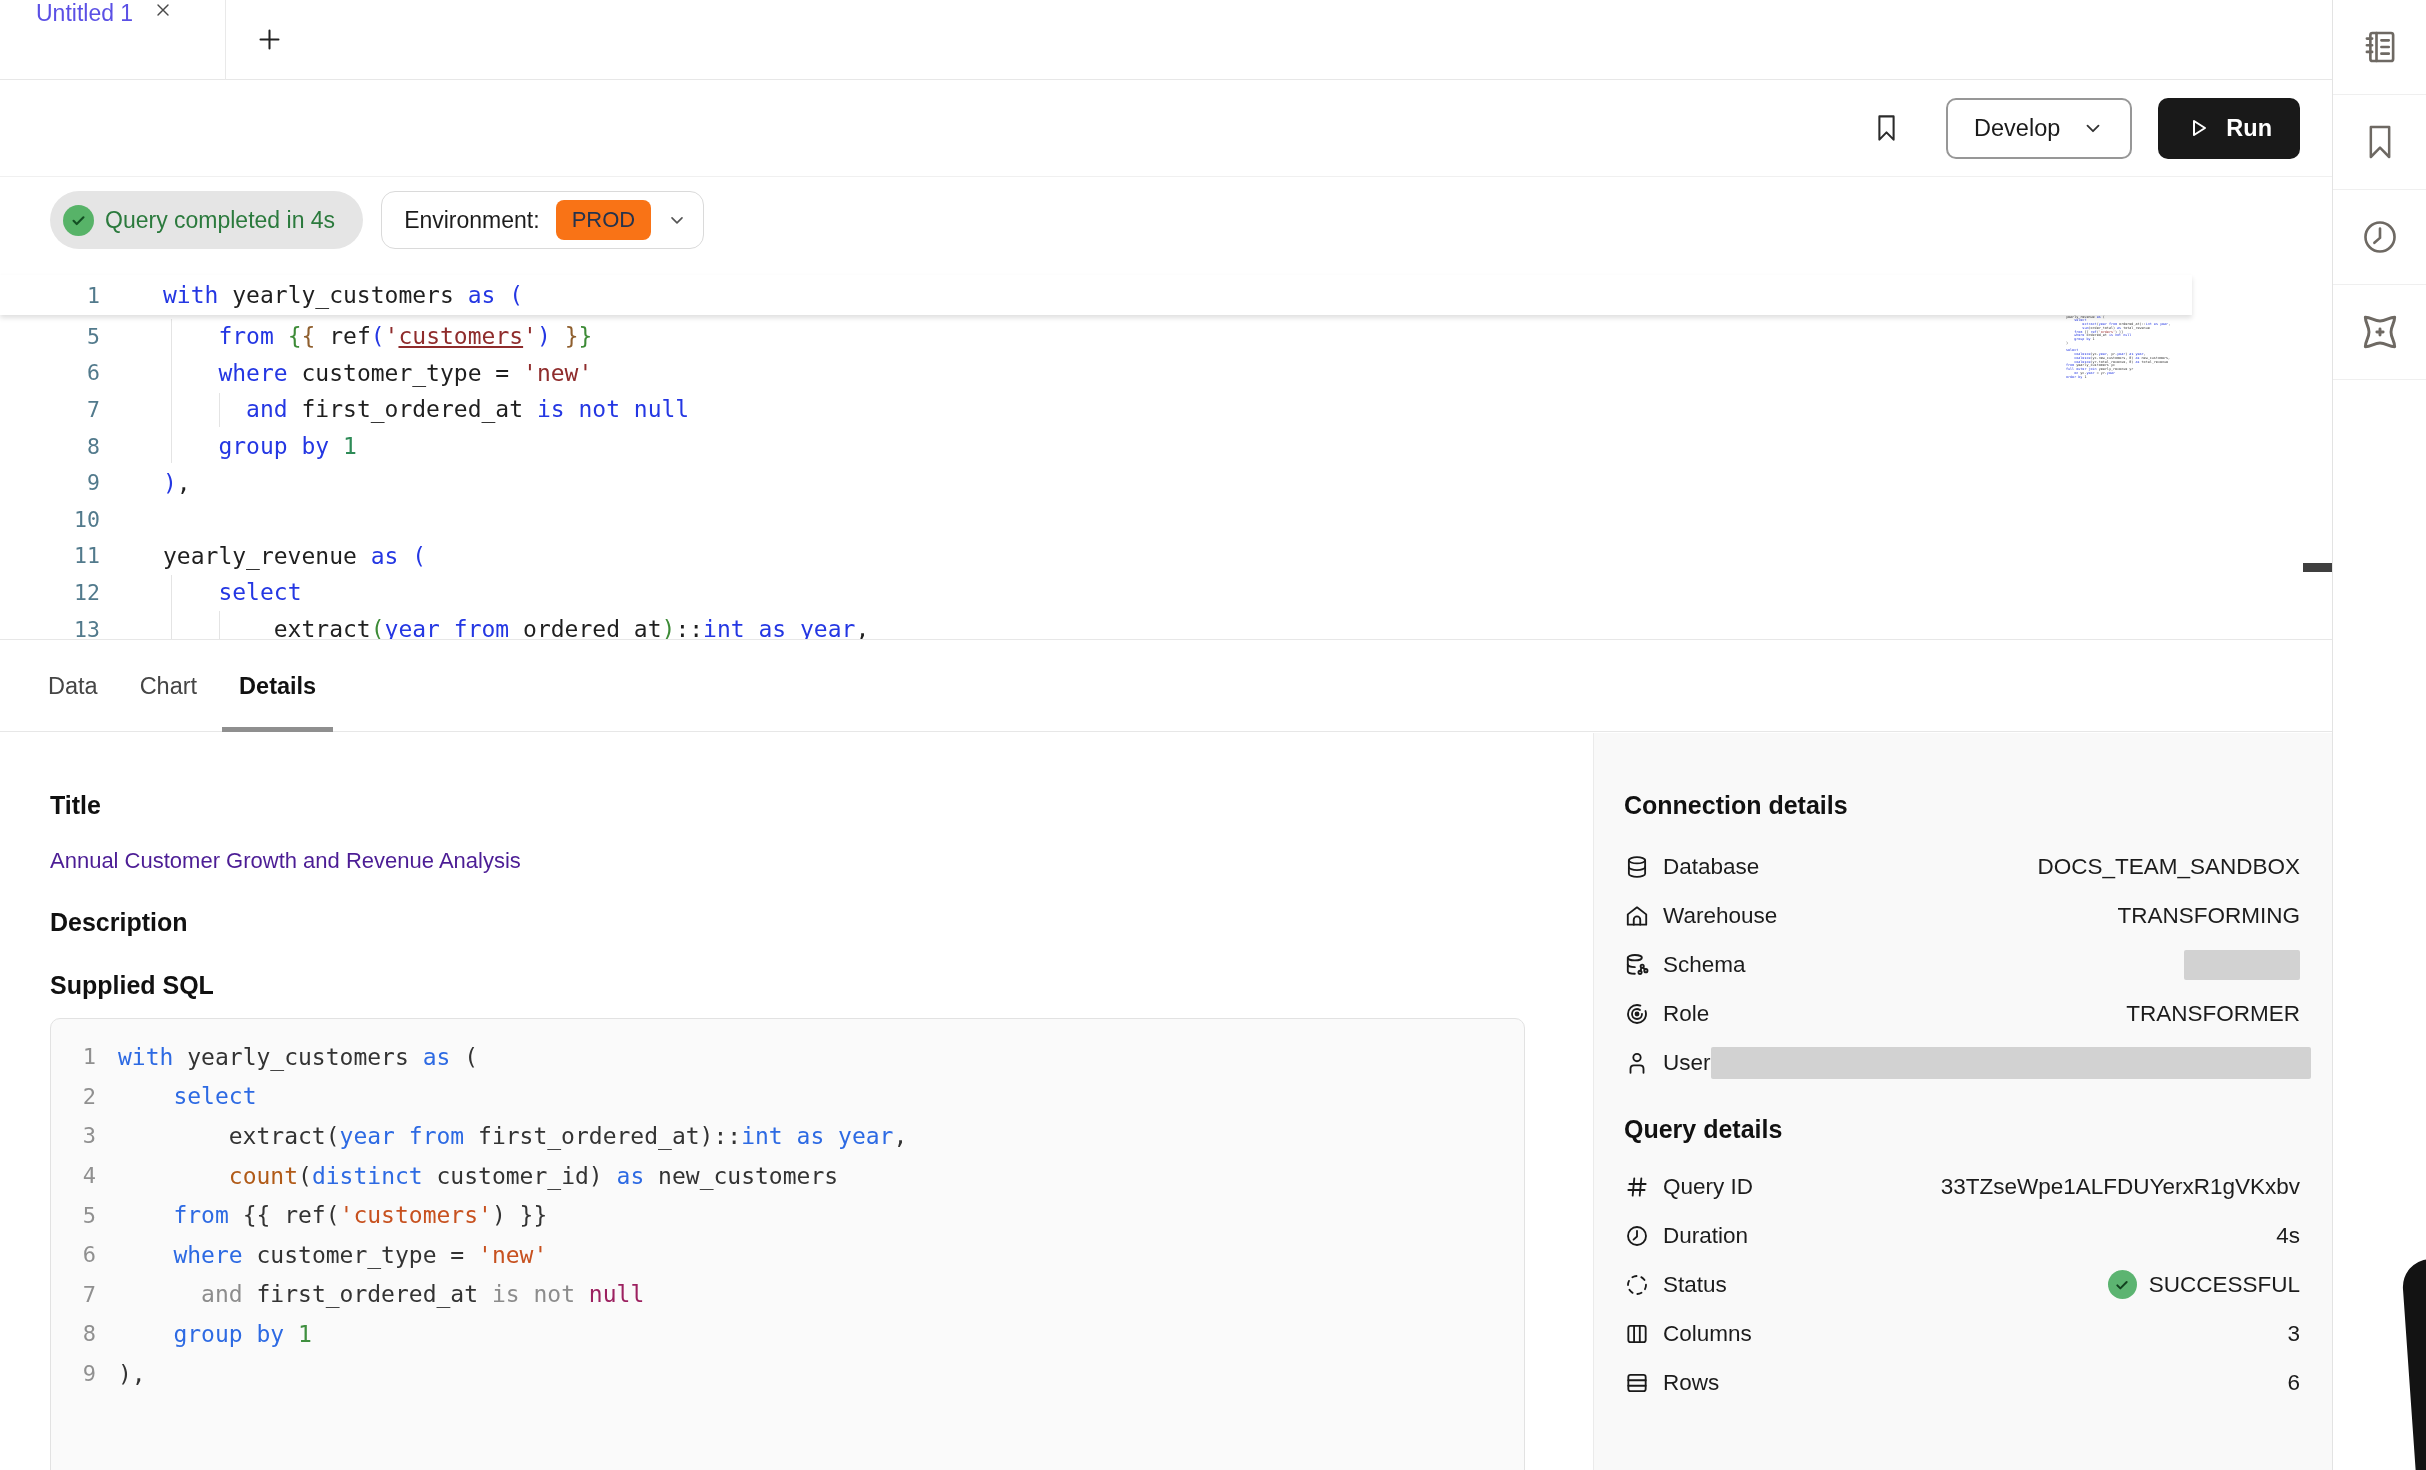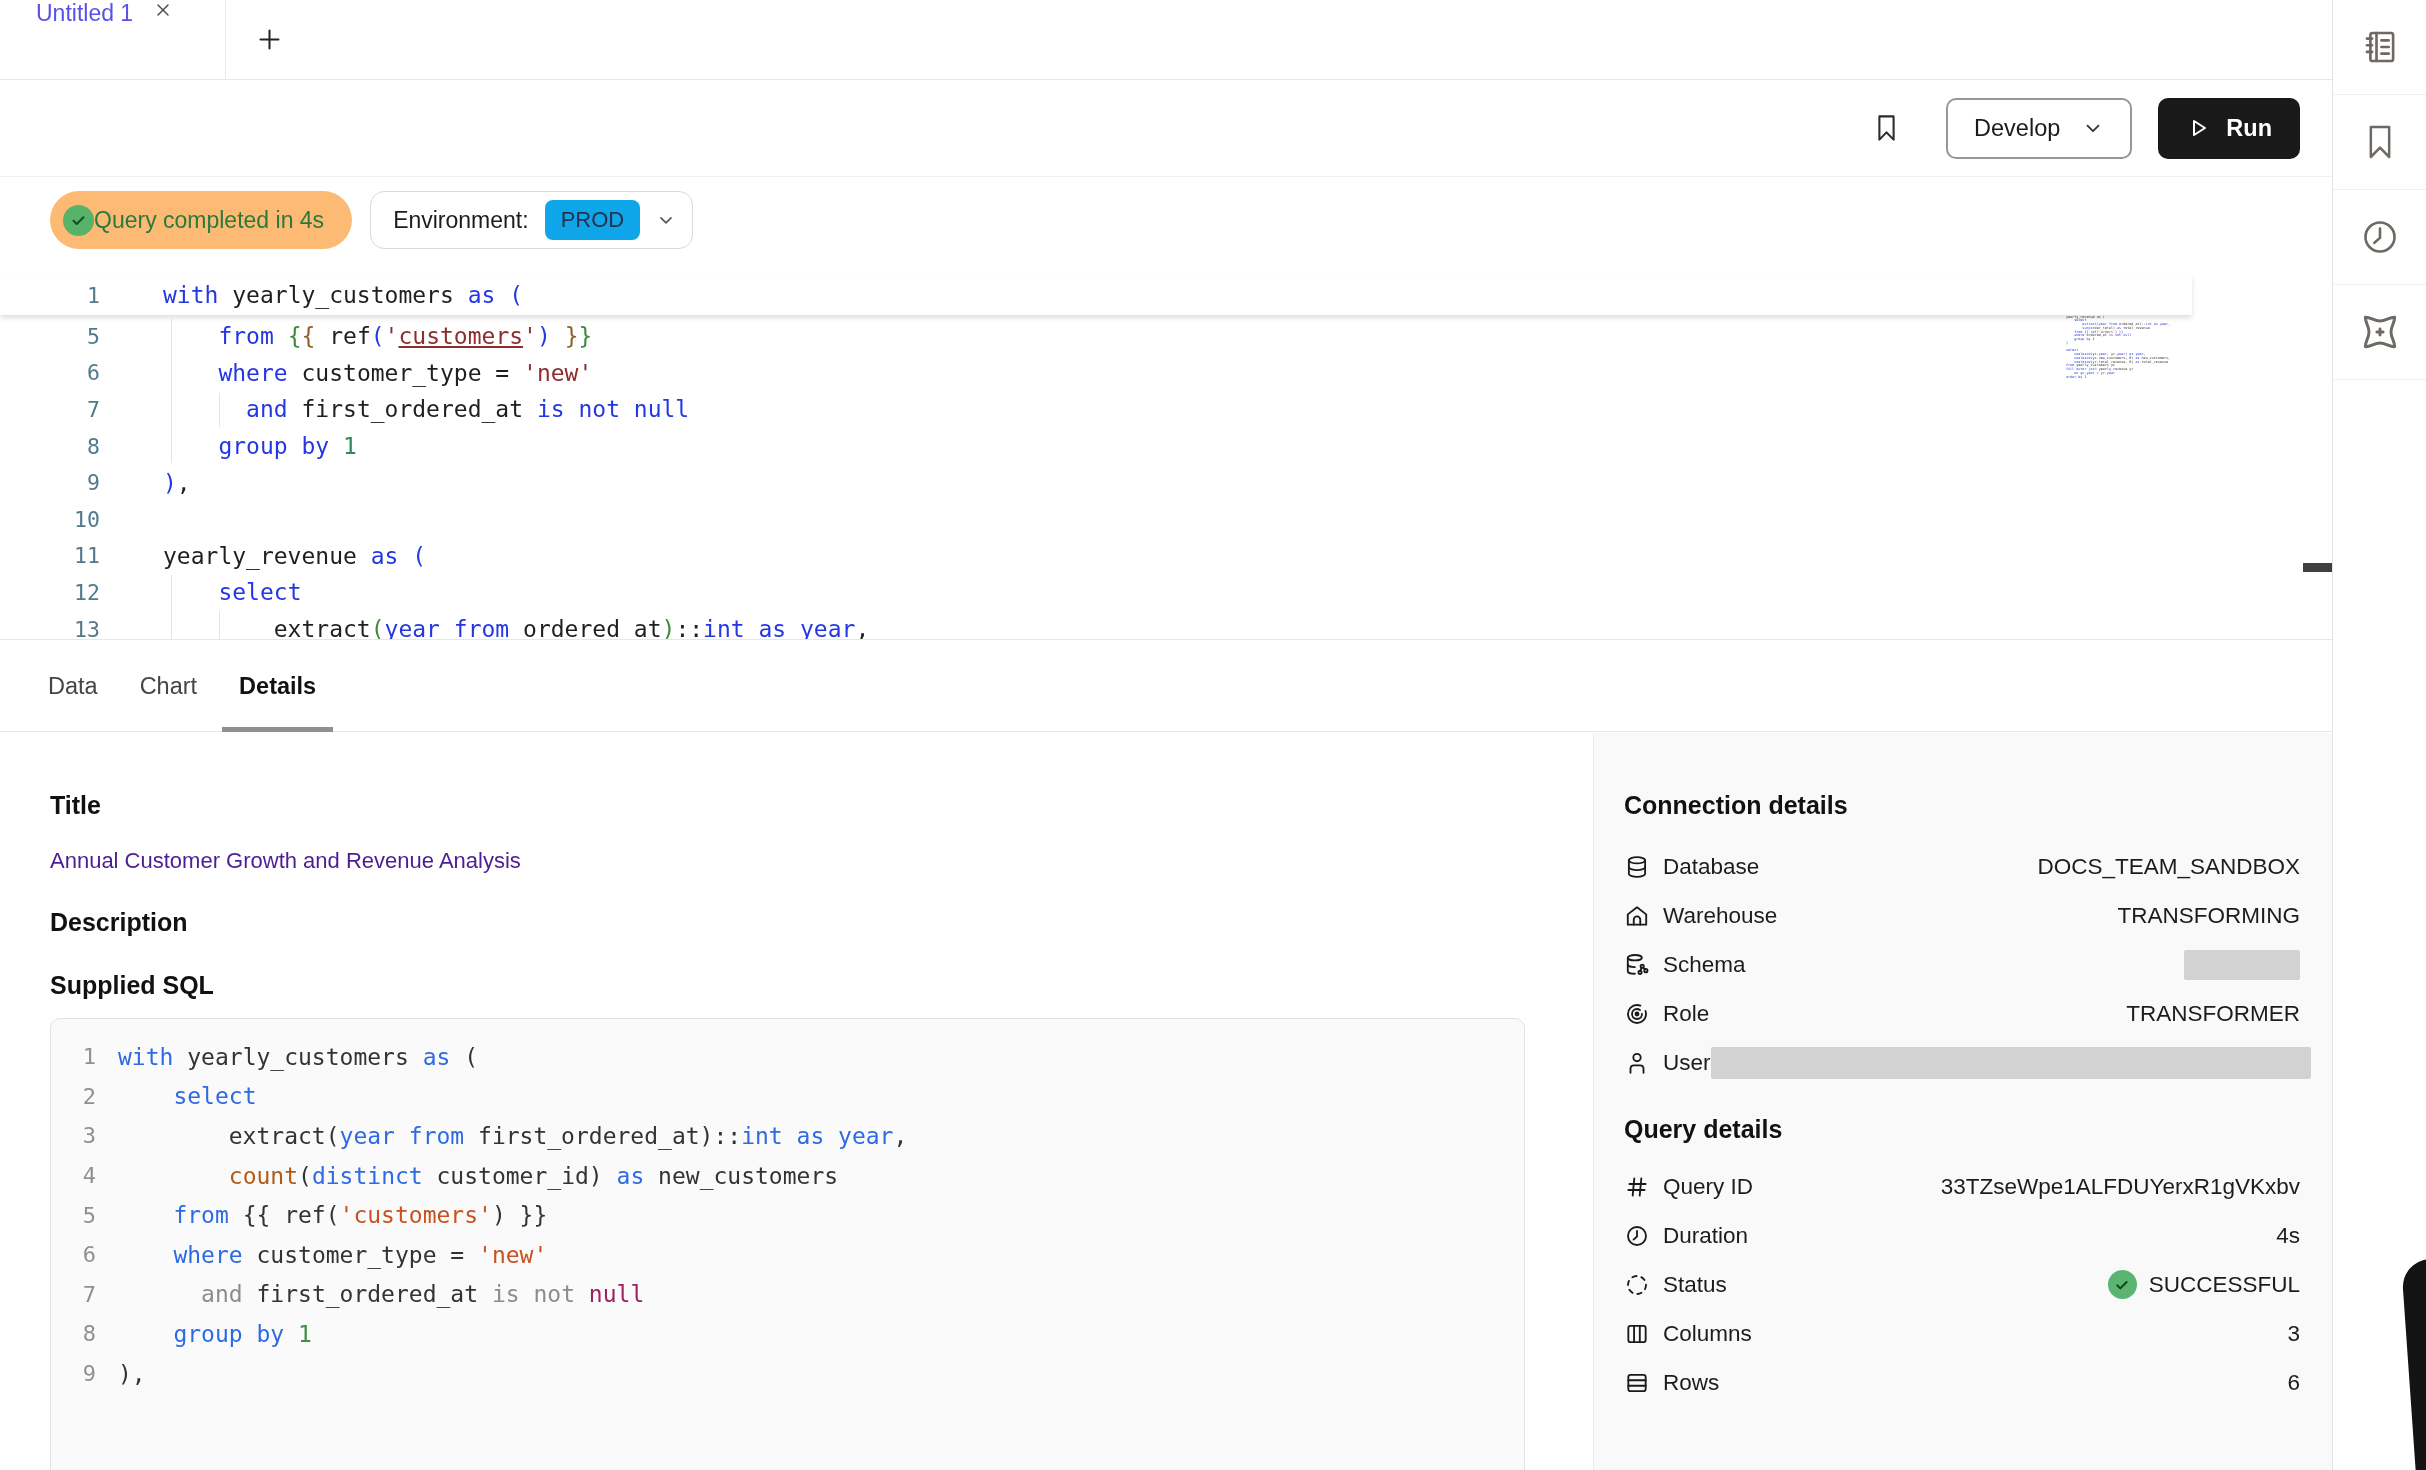--- a/index.html
+++ b/index.html
@@ -23,27 +23,27 @@
   .btn-develop { height:61px; border:2px solid #979797; border-radius:10px; background:#fff;
     display:flex; align-items:center; gap:22px; padding:0 26px; font-size:23.5px; color:#1a1a1a;
     font-family:inherit; cursor:pointer; }
   .btn-run { height:61px; margin-left:26px; border:none; border-radius:10px; background:#191919;
     color:#fff; display:flex; align-items:center; gap:16px; padding:0 28px; font-size:23.5px;
     font-weight:700; font-family:inherit; cursor:pointer; }
 
   
   .statusrow { position:absolute; left:0; top:177px; width:2332px; height:86px;
     display:flex; align-items:center; padding-left:50px; gap:18px; background:#fff; }
-  .pill-success { height:58px; border-radius:29px; background:#fdba74; color:#2b7a3d;
-    display:flex; align-items:center; gap:0; padding:0 28px 0 13px; font-size:23px; font-weight:500; }
+  .pill-success { height:58px; border-radius:29px; background:#e5e5e5; color:#2b7a3d;
+    display:flex; align-items:center; gap:11px; padding:0 28px 0 13px; font-size:23px; font-weight:500; }
   .check-circle { width:31px; height:31px; border-radius:50%; background:#57b368;
     display:flex; align-items:center; justify-content:center; flex:none; }
   .env { height:58px; border-radius:14px; border:1px solid #dadada; background:#fff;
     display:flex; align-items:center; gap:16px; padding:0 16px 0 22px; font-size:23px; cursor:pointer; }
-  .env-badge { background:#0ea5e9; color:#25334d; border-radius:8px; height:40px;
+  .env-badge { background:#f97316; color:#25334d; border-radius:8px; height:40px;
     padding:0 16px; font-weight:500; display:flex; align-items:center; font-size:22px; }
   .chev { color:#3a3a3a; display:flex; }
 
   
   .editor { position:absolute; left:0; top:263px; width:2332px; height:377px;
     border-bottom:1px solid #e7e7e7; overflow:hidden; background:#fff; }
   .editor-code { position:absolute; left:0; top:12px; right:140px; }
   .code-row { display:flex; height:36.6px; align-items:center;
     font-family:"DejaVu Sans Mono", monospace; font-size:23px; }
   .code-row .ln { width:100px; text-align:right; color:#527a8c; font-size:21.5px; flex:none; }

